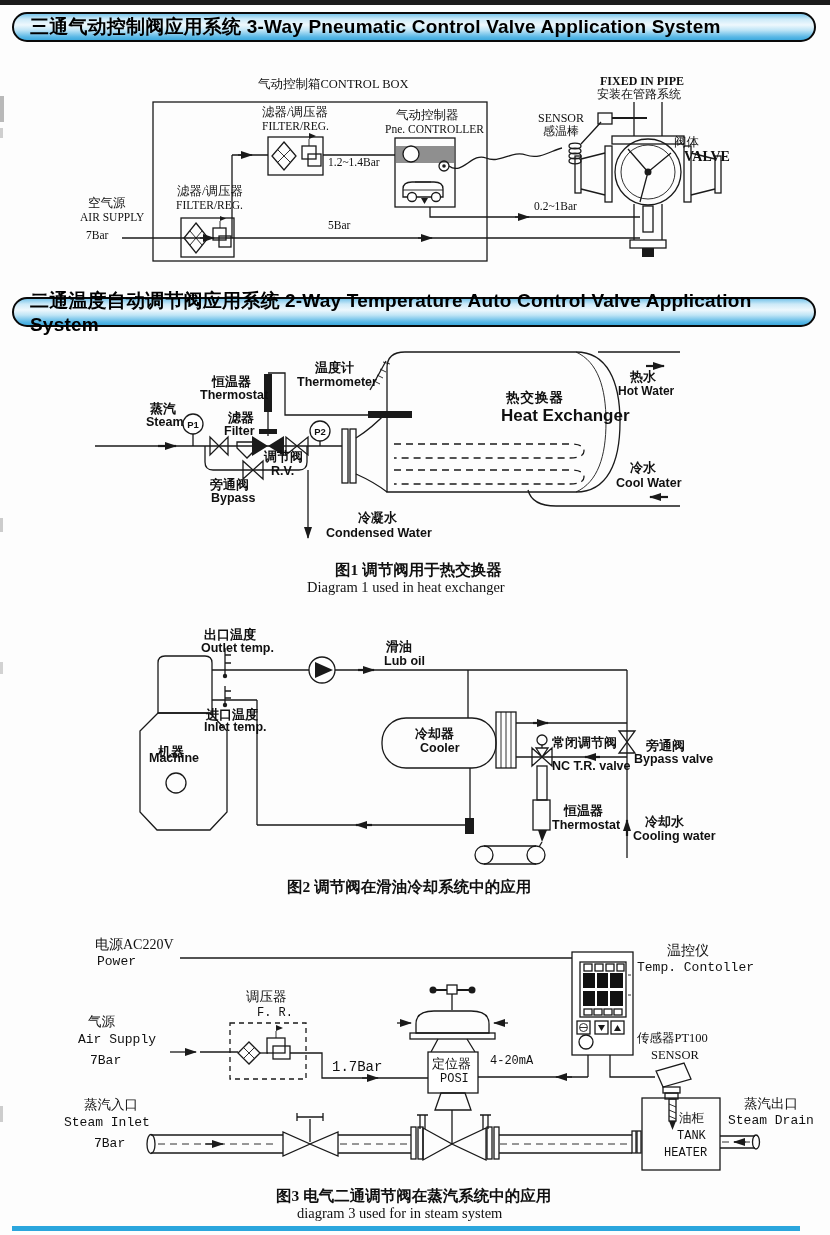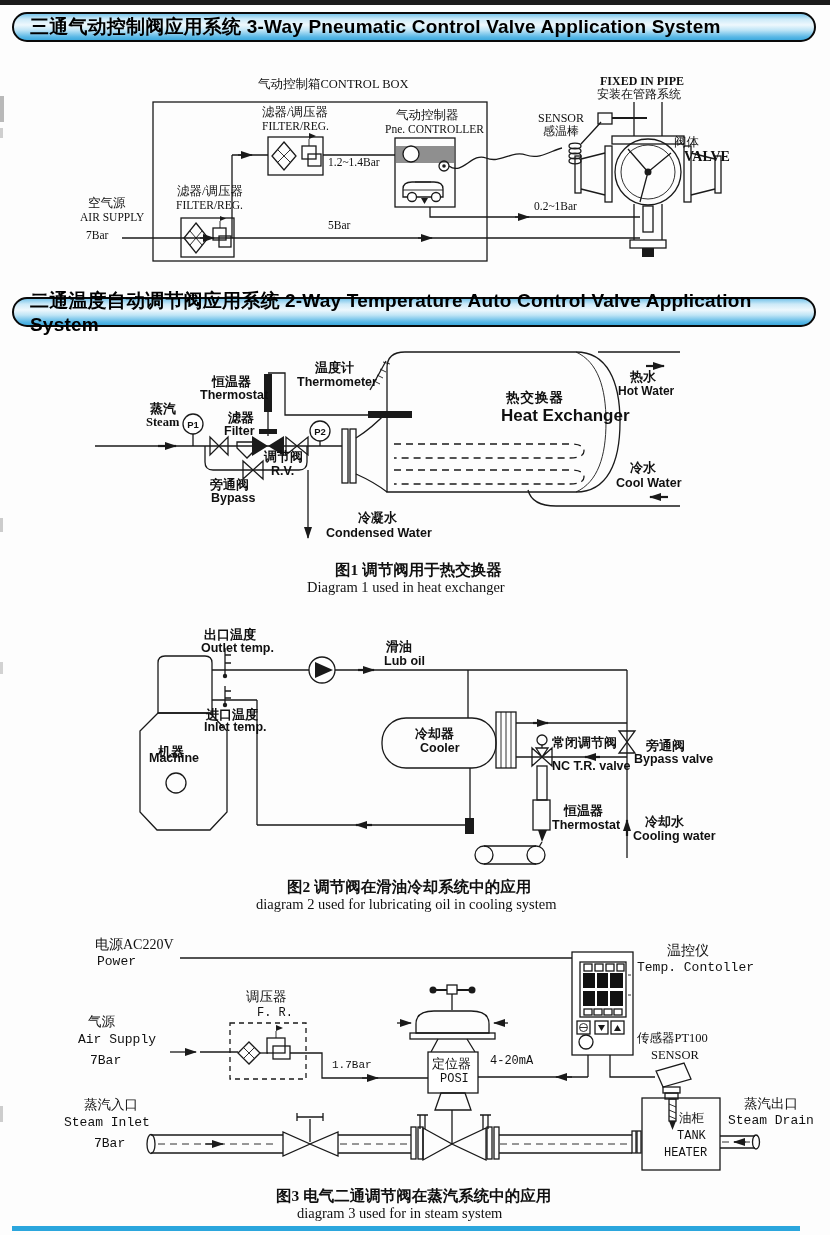--- a/index.html
+++ b/index.html
@@ -358,21 +358,21 @@
   <div class="lb sr" style="left:543px;top:125px;font-size:12px;">感温棒</div>
   <div class="lb sr" style="left:674px;top:136px;font-size:12.5px;">阀体</div>
   <div class="lb sr" style="left:684px;top:150px;font-size:14px;font-weight:bold;">VALVE</div>
   <div class="lb sr" style="left:534px;top:200px;font-size:11.5px;">0.2~1Bar</div>
 
   <div class="lb sb" style="left:212px;top:375px;font-size:13px;">恒温器</div>
   <div class="lb sb" style="left:200px;top:389px;font-size:12.5px;">Thermostat</div>
   <div class="lb sb" style="left:315px;top:361px;font-size:13px;">温度计</div>
   <div class="lb sb" style="left:297px;top:376px;font-size:12.5px;">Thermometer</div>
   <div class="lb sb" style="left:150px;top:402px;font-size:13px;">蒸汽</div>
-  <div class="lb sb" style="left:146px;top:416px;font-size:12.5px;font-family:Liberation Serif, serif;">Steam</div>
+  <div class="lb sb" style="left:146px;top:416px;font-size:12.5px;">Steam</div>
   <div class="gauge" style="left:182px;top:419px;">P1</div>
   <div class="gauge" style="left:309px;top:426px;">P2</div>
   <div class="lb sb" style="left:228px;top:411px;font-size:13px;">滤器</div>
   <div class="lb sb" style="left:224px;top:425px;font-size:12.5px;">Filter</div>
   <div class="lb sb" style="left:264px;top:450px;font-size:13px;">调节阀</div>
   <div class="lb sb" style="left:271px;top:465px;font-size:12.5px;text-align:right;">R.V.</div>
   <div class="lb sb" style="left:210px;top:478px;font-size:13px;">旁通阀</div>
   <div class="lb sb" style="left:211px;top:492px;font-size:12.5px;">Bypass</div>
   <div class="lb sb" style="left:506px;top:391px;font-size:13.5px;letter-spacing:1px;">热交换器</div>
   <div class="lb sb" style="left:501px;top:407px;font-size:17px;">Heat Exchanger</div>
@@ -397,30 +397,29 @@
   <div class="lb sb" style="left:420px;top:742px;font-size:12.5px;">Cooler</div>
   <div class="lb sb" style="left:552px;top:736px;font-size:13px;">常闭调节阀</div>
   <div class="lb sb" style="left:552px;top:760px;font-size:12.5px;">NC T.R. valve</div>
   <div class="lb sb" style="left:646px;top:739px;font-size:13px;">旁通阀</div>
   <div class="lb sb" style="left:634px;top:753px;font-size:12.5px;">Bypass valve</div>
   <div class="lb sb" style="left:564px;top:804px;font-size:13px;">恒温器</div>
   <div class="lb sb" style="left:552px;top:819px;font-size:12.5px;">Thermostat</div>
   <div class="lb sb" style="left:645px;top:815px;font-size:13px;">冷却水</div>
   <div class="lb sb" style="left:633px;top:830px;font-size:12.5px;">Cooling water</div>
   <div class="lb sr" style="left:287px;top:879px;font-size:15.5px;font-weight:bold;">图2 调节阀在滑油冷却系统中的应用</div>
-  <div class="lb sr" style="left:256px;top:897px;font-size:14.5px;">diagram 2 used for lubricating oil in cooling system</div>
 
   <div class="lb sr" style="left:95px;top:938px;font-size:14px;">电源AC220V</div>
   <div class="lb mo" style="left:97px;top:955px;font-size:13px;">Power</div>
   <div class="lb sr" style="left:88px;top:1015px;font-size:13.5px;">气源</div>
   <div class="lb mo" style="left:78px;top:1033px;font-size:13px;">Air Supply</div>
   <div class="lb mo" style="left:90px;top:1054px;font-size:13px;">7Bar</div>
   <div class="lb sr" style="left:246px;top:990px;font-size:13.5px;">调压器</div>
   <div class="lb mo" style="left:257px;top:1007px;font-size:12px;">F. R.</div>
-  <div class="lb mo" style="left:332px;top:1060px;font-size:11px;">1.7Bar</div>
+  <div class="lb mo" style="left:332px;top:1060px;font-size:14px;">1.7Bar</div>
   <div class="lb sr" style="left:432px;top:1057px;font-size:13px;">定位器</div>
   <div class="lb mo" style="left:440px;top:1073px;font-size:12px;text-align:center;">POSI</div>
   <div class="lb mo" style="left:490px;top:1055px;font-size:12px;">4-20mA</div>
   <div class="lb sr" style="left:667px;top:944px;font-size:14px;">温控仪</div>
   <div class="lb mo" style="left:637px;top:961px;font-size:13px;">Temp. Contoller</div>
   <div class="lb sr" style="left:637px;top:1032px;font-size:12.5px;">传感器PT100</div>
   <div class="lb sr" style="left:651px;top:1049px;font-size:12.5px;">SENSOR</div>
   <div class="lb sr" style="left:84px;top:1098px;font-size:13.5px;">蒸汽入口</div>
   <div class="lb mo" style="left:64px;top:1116px;font-size:13px;">Steam Inlet</div>
   <div class="lb mo" style="left:94px;top:1137px;font-size:13px;">7Bar</div>

